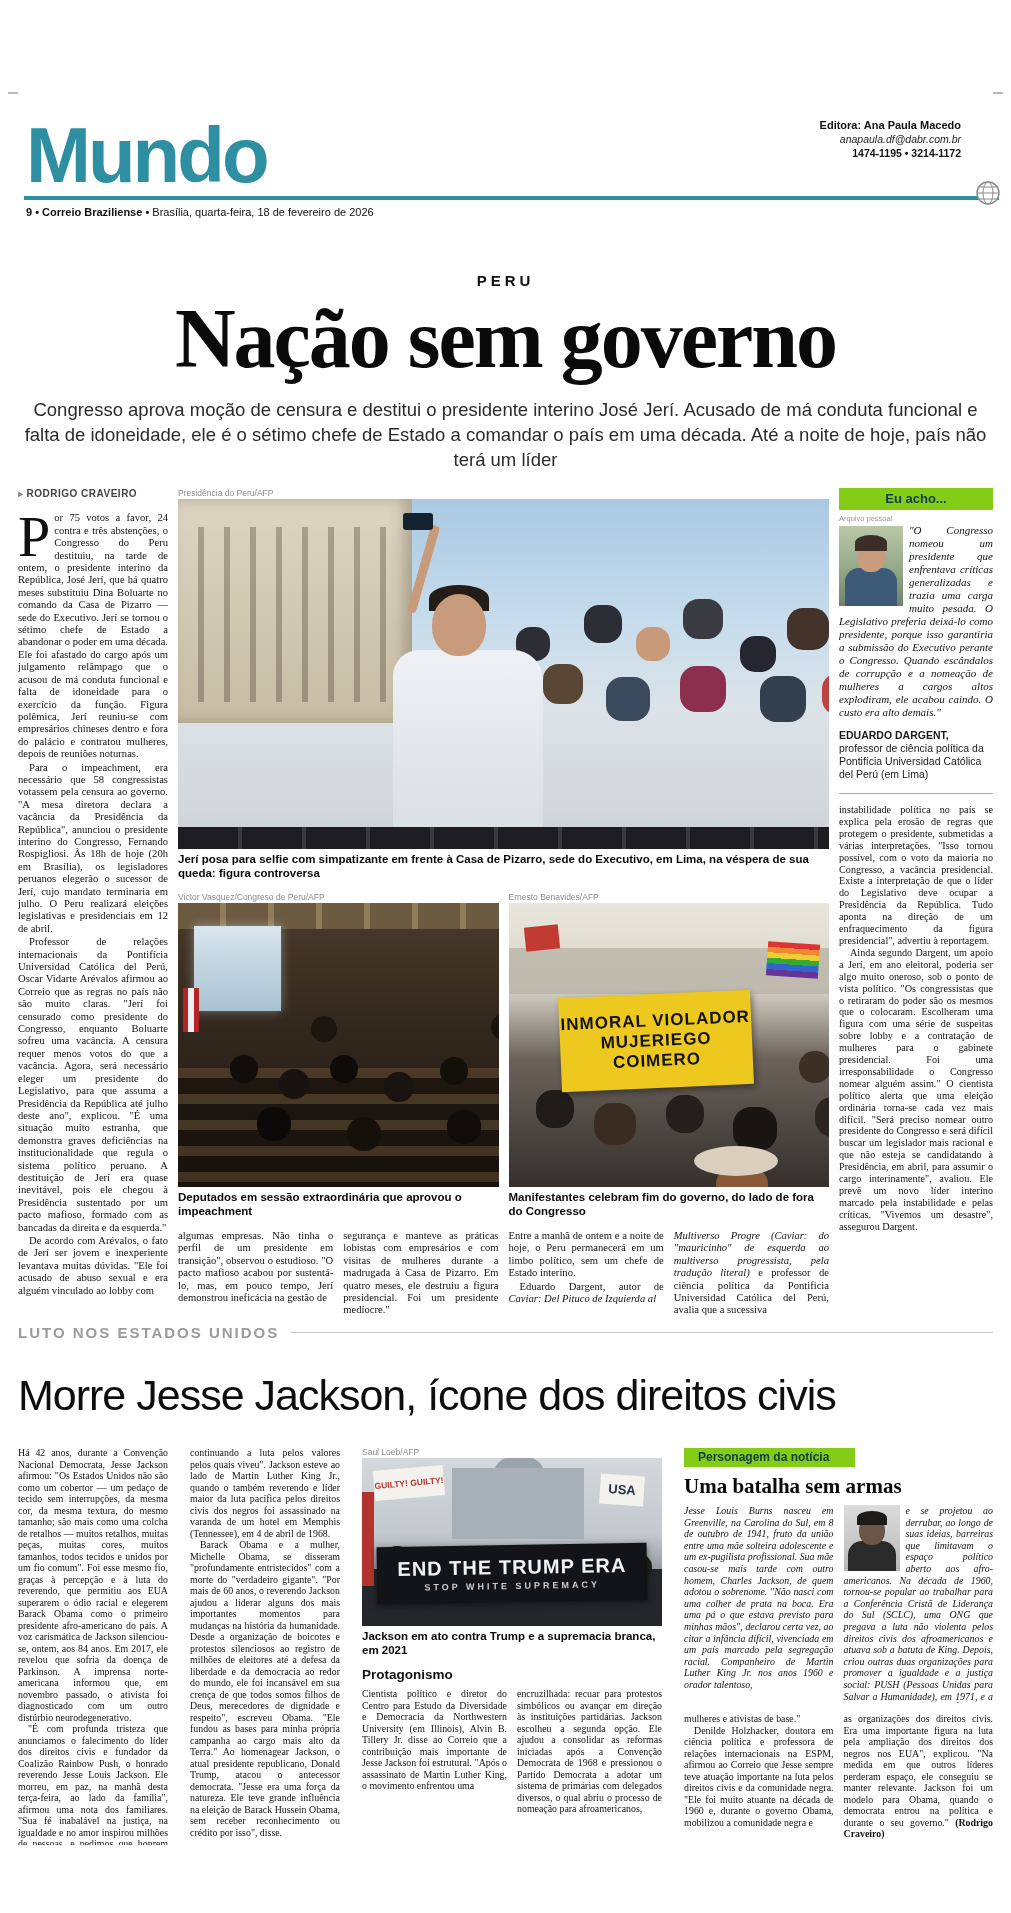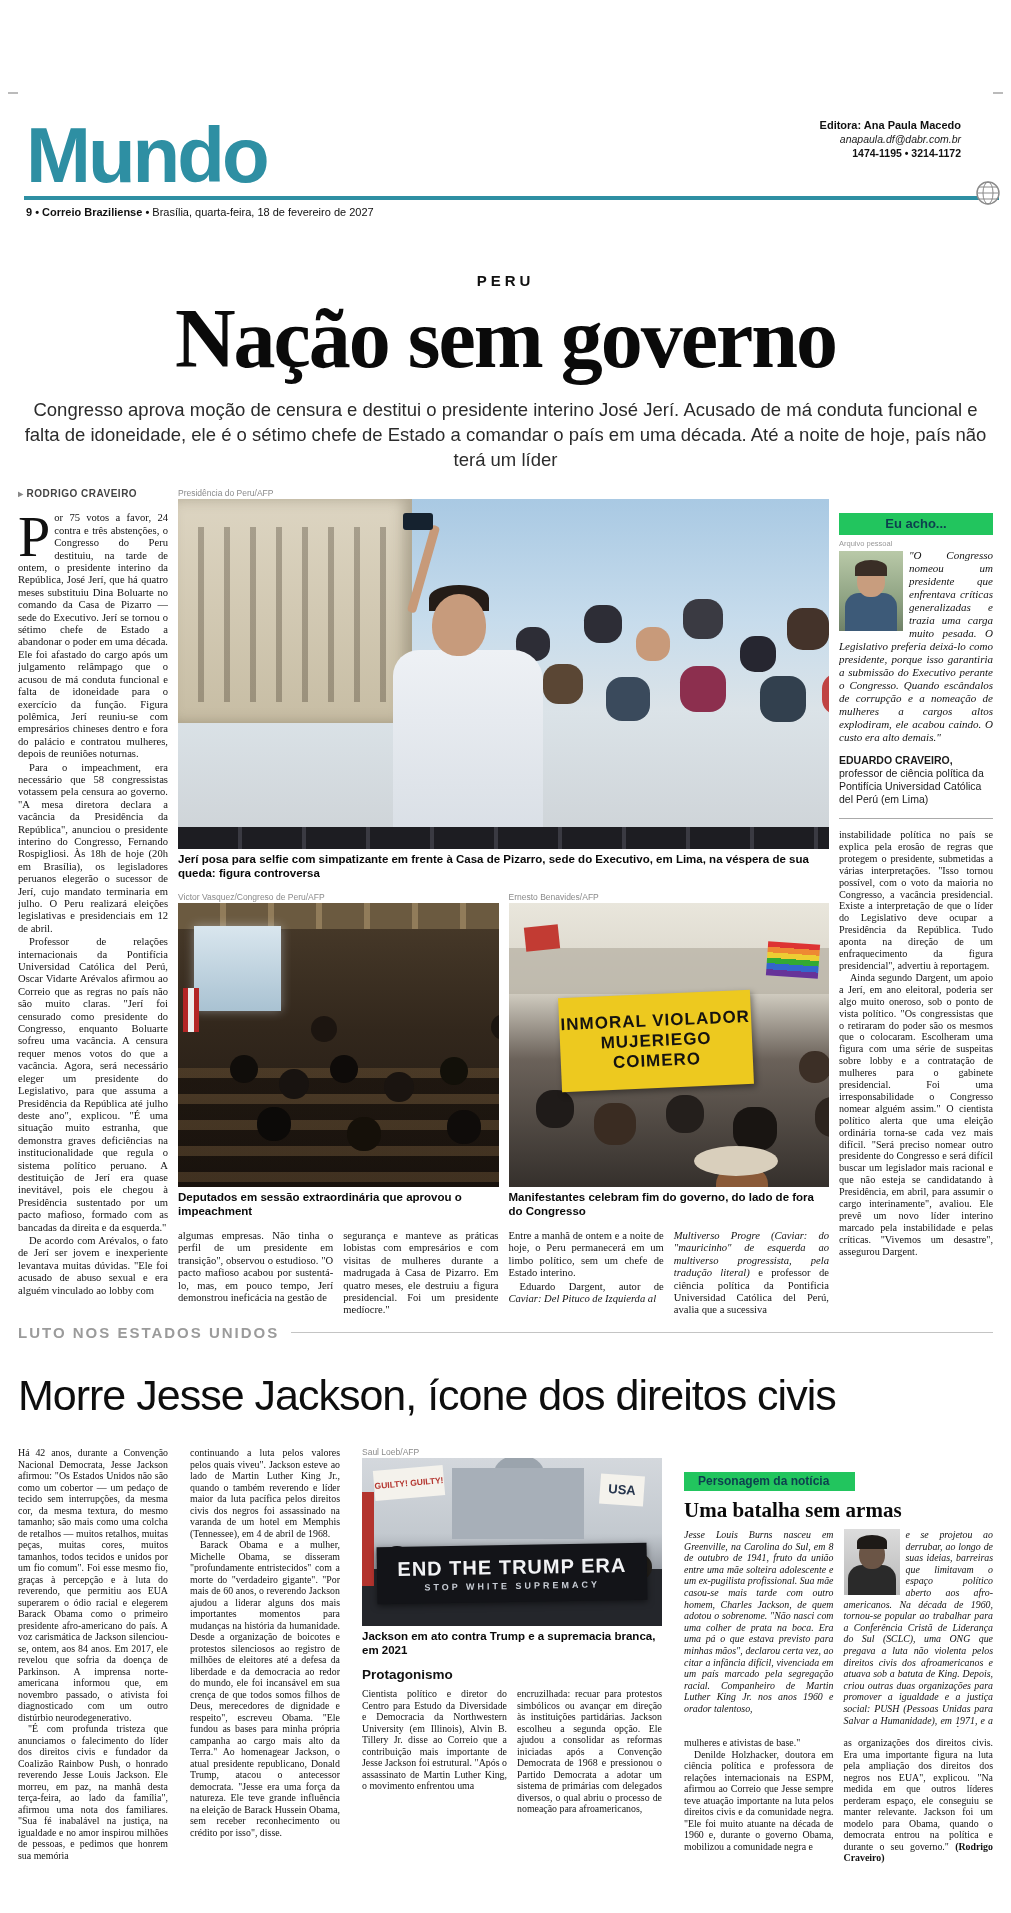--- a/index.html
+++ b/index.html
@@ -48,22 +48,22 @@
   .photo { position:relative; overflow:hidden; background:#9db3c6; }
   .main-photo { height:350px; }
   .photo-row { display:grid; grid-template-columns:1fr 1fr; column-gap:10px; margin-top:12px; }
   .photo-sm { height:284px; }
   .bottom-cols { display:grid; grid-template-columns:repeat(4,1fr); column-gap:10px;
                  margin-top:12px; height:96px; }
   .mini-ital { font-style:italic; }
 
   
   .sidecol { overflow:hidden; height:100%; }
-  .teal-bar { background:#22c55e; color:#0d3e4e; font-weight:bold; font-size:13px;
-              text-align:center; padding:3px 6px 4px 6px;margin-top:25px; }
+  .teal-bar { background:#84cc16; color:#0d3e4e; font-weight:bold; font-size:13px;
+              text-align:center; padding:3px 6px 4px 6px; }
   .qcredit { font-size:7.5px; color:#999; margin:4px 0 1px 0; }
   .quote-wrap { font-family:"Liberation Serif", serif; font-style:italic; font-size:11px;
                 line-height:13px; text-align:justify; }
   .hs { float:left; width:64px; height:80px; margin:2px 6px 2px 0; position:relative; overflow:hidden; }
   .hs-dargent { background:linear-gradient(180deg,#b9c9a8 0%,#8fa383 60%,#6f8168 100%); }
   .hs-head { position:absolute; left:18px; top:14px; width:28px; height:32px; border-radius:50% 50% 45% 45%; background:#c89d7e; }
   .hs-hair { position:absolute; left:16px; top:9px; width:32px; height:16px; border-radius:50% 50% 0 0; background:#3a2e26; }
   .hs-body { position:absolute; left:6px; top:42px; width:52px; height:38px; border-radius:14px 14px 0 0; background:#3d5a78; }
   .attrib { font-size:10.5px; line-height:13px; margin-top:10px; color:#1a1a1a; }
   .attrib .nm { font-weight:bold; }
@@ -196,21 +196,21 @@
     <div class="globe">
       <svg width="26" height="26" viewBox="0 0 26 26">
         <circle cx="13" cy="13" r="11" fill="#fff" stroke="#8a8a8a" stroke-width="1.4"></circle>
         <ellipse cx="13" cy="13" rx="5" ry="11" fill="none" stroke="#8a8a8a" stroke-width="1"></ellipse>
         <line x1="2" y1="13" x2="24" y2="13" stroke="#8a8a8a" stroke-width="1"></line>
         <line x1="4" y1="7" x2="22" y2="7" stroke="#8a8a8a" stroke-width="1"></line>
         <line x1="4" y1="19" x2="22" y2="19" stroke="#8a8a8a" stroke-width="1"></line>
       </svg>
     </div>
     <div class="folio">
-      <span class="fb">9 • Correio Braziliense •</span><span> Brasília, quarta-feira, 18 de fevereiro de 2027</span>
+      <span class="fb">9 • Correio Braziliense •</span><span> Brasília, quarta-feira, 18 de fevereiro de 2026</span>
     </div>
   </header>
 
   <div class="kicker-peru">PERU</div>
   <h1 class="main-head">Nação sem governo</h1>
   <p class="deck">Congresso aprova moção de censura e destitui o presidente interino José Jerí. Acusado de má conduta funcional e falta de idoneidade, ele é o sétimo chefe de Estado a comandar o país em uma década. Até a noite de hoje, país não terá um líder</p>
 
   <section class="peru-grid">
 
     <div class="serifcol">
@@ -293,21 +293,21 @@
       <div class="qcredit">Arquivo pessoal</div>
       <div class="quote-wrap">
         <div class="hs hs-dargent">
           <div class="hs-body"></div>
           <div class="hs-head"></div>
           <div class="hs-hair"></div>
         </div>
         <span>"O Congresso nomeou um presidente que enfrentava críticas generalizadas e trazia uma carga muito pesada. O Legislativo preferia deixá-lo como presidente, porque isso garantiria a submissão do Executivo perante o Congresso. Quando escândalos de corrupção e a nomeação de mulheres a cargos altos explodiram, ele acabou caindo. O custo era alto demais."</span>
       </div>
       <div class="attrib">
-        <span class="nm">EDUARDO CRAVEIRO,</span><span> professor de ciência política da Pontifícia Universidad Católica del Perú (em Lima)</span>
+        <span class="nm">EDUARDO DARGENT,</span><span> professor de ciência política da Pontifícia Universidad Católica del Perú (em Lima)</span>
       </div>
       <hr class="side-rule">
       <div class="side-text">
         <p>instabilidade política no país se explica pela erosão de regras que protegem o presidente, submetidas a várias interpretações. "Isso tornou possível, com o voto da maioria no Congresso, a vacância presidencial. Existe a interpretação de que o líder do Legislativo deve ocupar a Presidência da República. Tudo aponta na direção de um enfraquecimento da figura presidencial", advertiu à reportagem.</p>
         <p>Ainda segundo Dargent, um apoio a Jerí, em ano eleitoral, poderia ser algo muito oneroso, sob o ponto de vista político. "Os congressistas que o retiraram do poder são os mesmos que o colocaram. Escolheram uma figura com uma série de suspeitas sobre lobby e a contratação de mulheres para o gabinete presidencial. Foi uma irresponsabilidade o Congresso nomear alguém assim." O cientista político alerta que uma eleição ordinária torna-se cada vez mais difícil. "Será preciso nomear outro presidente do Congresso e será difícil buscar um legislador mais racional e que não esteja se candidatando à Presidência, em abril, para assumir o cargo interinamente", avaliou. Ele prevê um novo líder interino marcado pela instabilidade e pelas críticas. "Vivemos um desastre", assegurou Dargent.</p>
       </div>
     </div>
   </section>
 
   <div class="divider">

